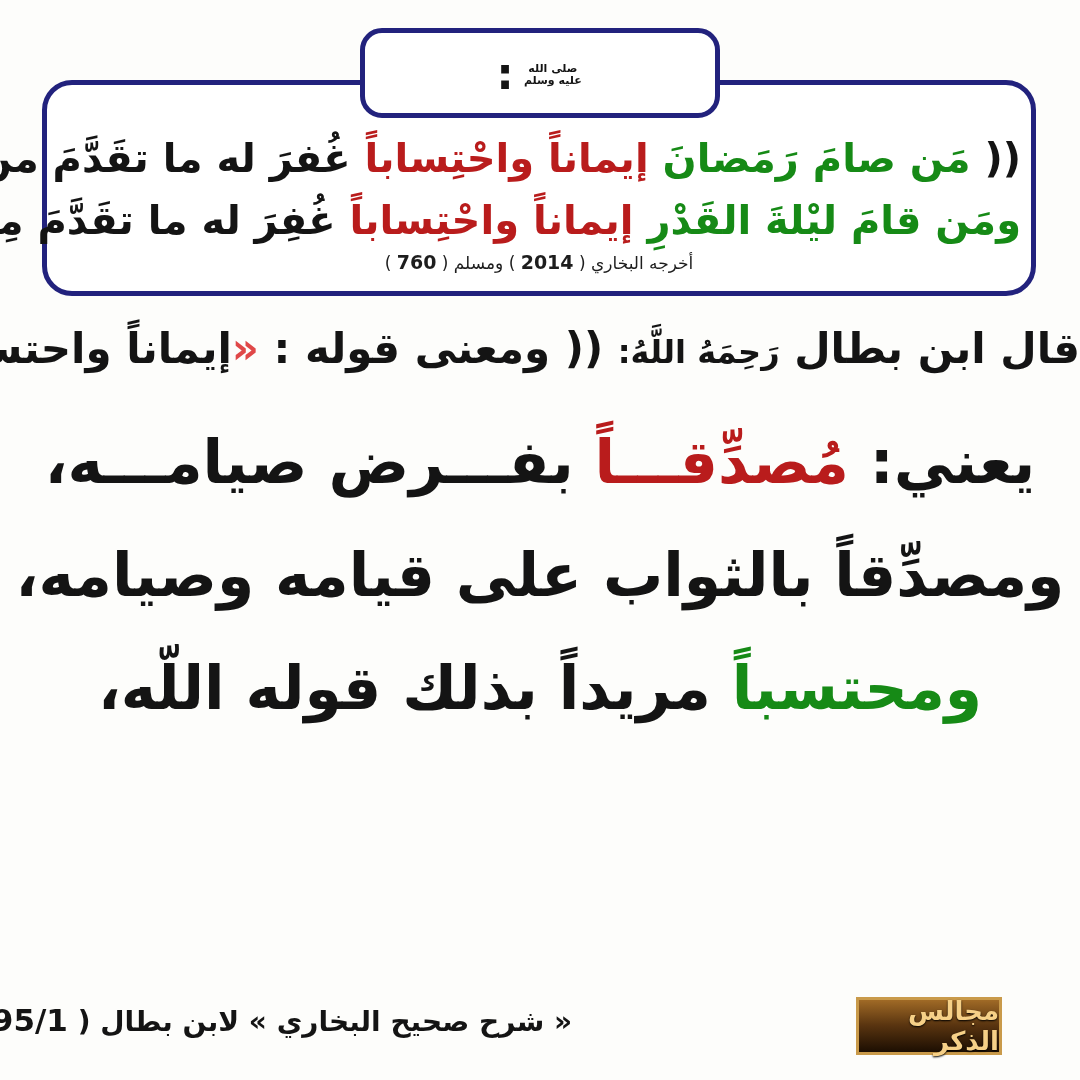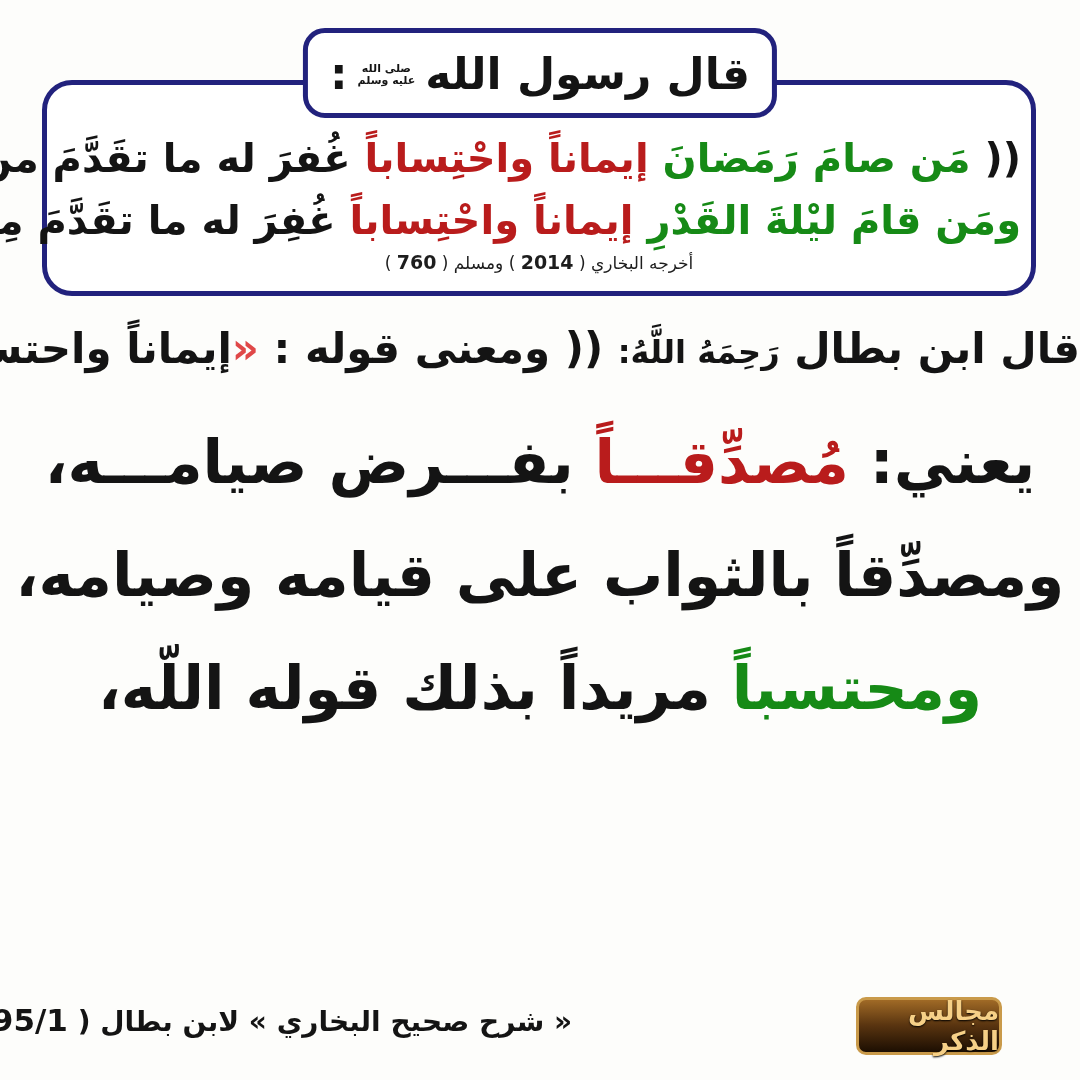--- a/index.html
+++ b/index.html
@@ -47,41 +47,40 @@
     font-size:60px;font-weight:800;white-space:nowrap;
   }
   
   .footer-src{
     position:absolute;left:62px;top:1002px;width:510px;text-align:right;
     font-size:28px;font-weight:800;white-space:nowrap;
   }
   .footer-src b{font-size:31px;font-weight:800;}
   .logo-badge{
     position:absolute;left:856px;top:997px;width:146px;height:58px;
-    box-sizing:border-box;border:3px solid #c99a4a;border-radius:10px;
+    box-sizing:border-box;border:3px solid #c99a4a;border-radius:0;
     background:linear-gradient(180deg,#a06a26 0%,#5a3510 48%,#1c0e02 100%);
     color:#f6d087;display:flex;align-items:center;justify-content:center;
     font-size:26px;font-weight:800;text-shadow:0 1px 2px #000;
   }
 </style>
 </head>
 <body>
 
 <div class="canvas">
 
   <div class="hadith-box">
     <div class="h-lines">
       <div class="h-line" dir="rtl"><span class="blk">(( </span><span class="grn">مَن صامَ رَمَضانَ </span><span class="red">إيماناً واحْتِساباً </span><span class="blk">غُفرَ له ما تقَدَّمَ من ذنْبِه،</span></div>
       <div class="h-line" dir="rtl"><span class="grn">ومَن قامَ ليْلةَ القَدْرِ </span><span class="red">إيماناً واحْتِساباً </span><span class="blk">غُفِرَ له ما تقَدَّمَ مِن ذنْبِه ))</span></div>
       <div class="h-src" dir="rtl"><span>أخرجه البخاري ( </span><b>2014</b><span> ) ومسلم ( </span><b>760</b><span> )</span></div>
     </div>
   </div>
 
   <div class="title-label" dir="rtl">
-    <span>قال رسول الله</span>
     <span class="saw-stack">
       <span>صلى الله</span>
       <span>عليه وسلم</span>
     </span>
     <span>:</span>
   </div>
 
   <div class="battal" dir="rtl"><span>قال ابن بطال </span><span class="rah">رَحِمَهُ اللَّهُ:</span><span> (( ومعنى قوله : </span><span class="gmark">«</span><span>إيماناً واحتساباً</span></div>
 
   <div class="body-lines">

